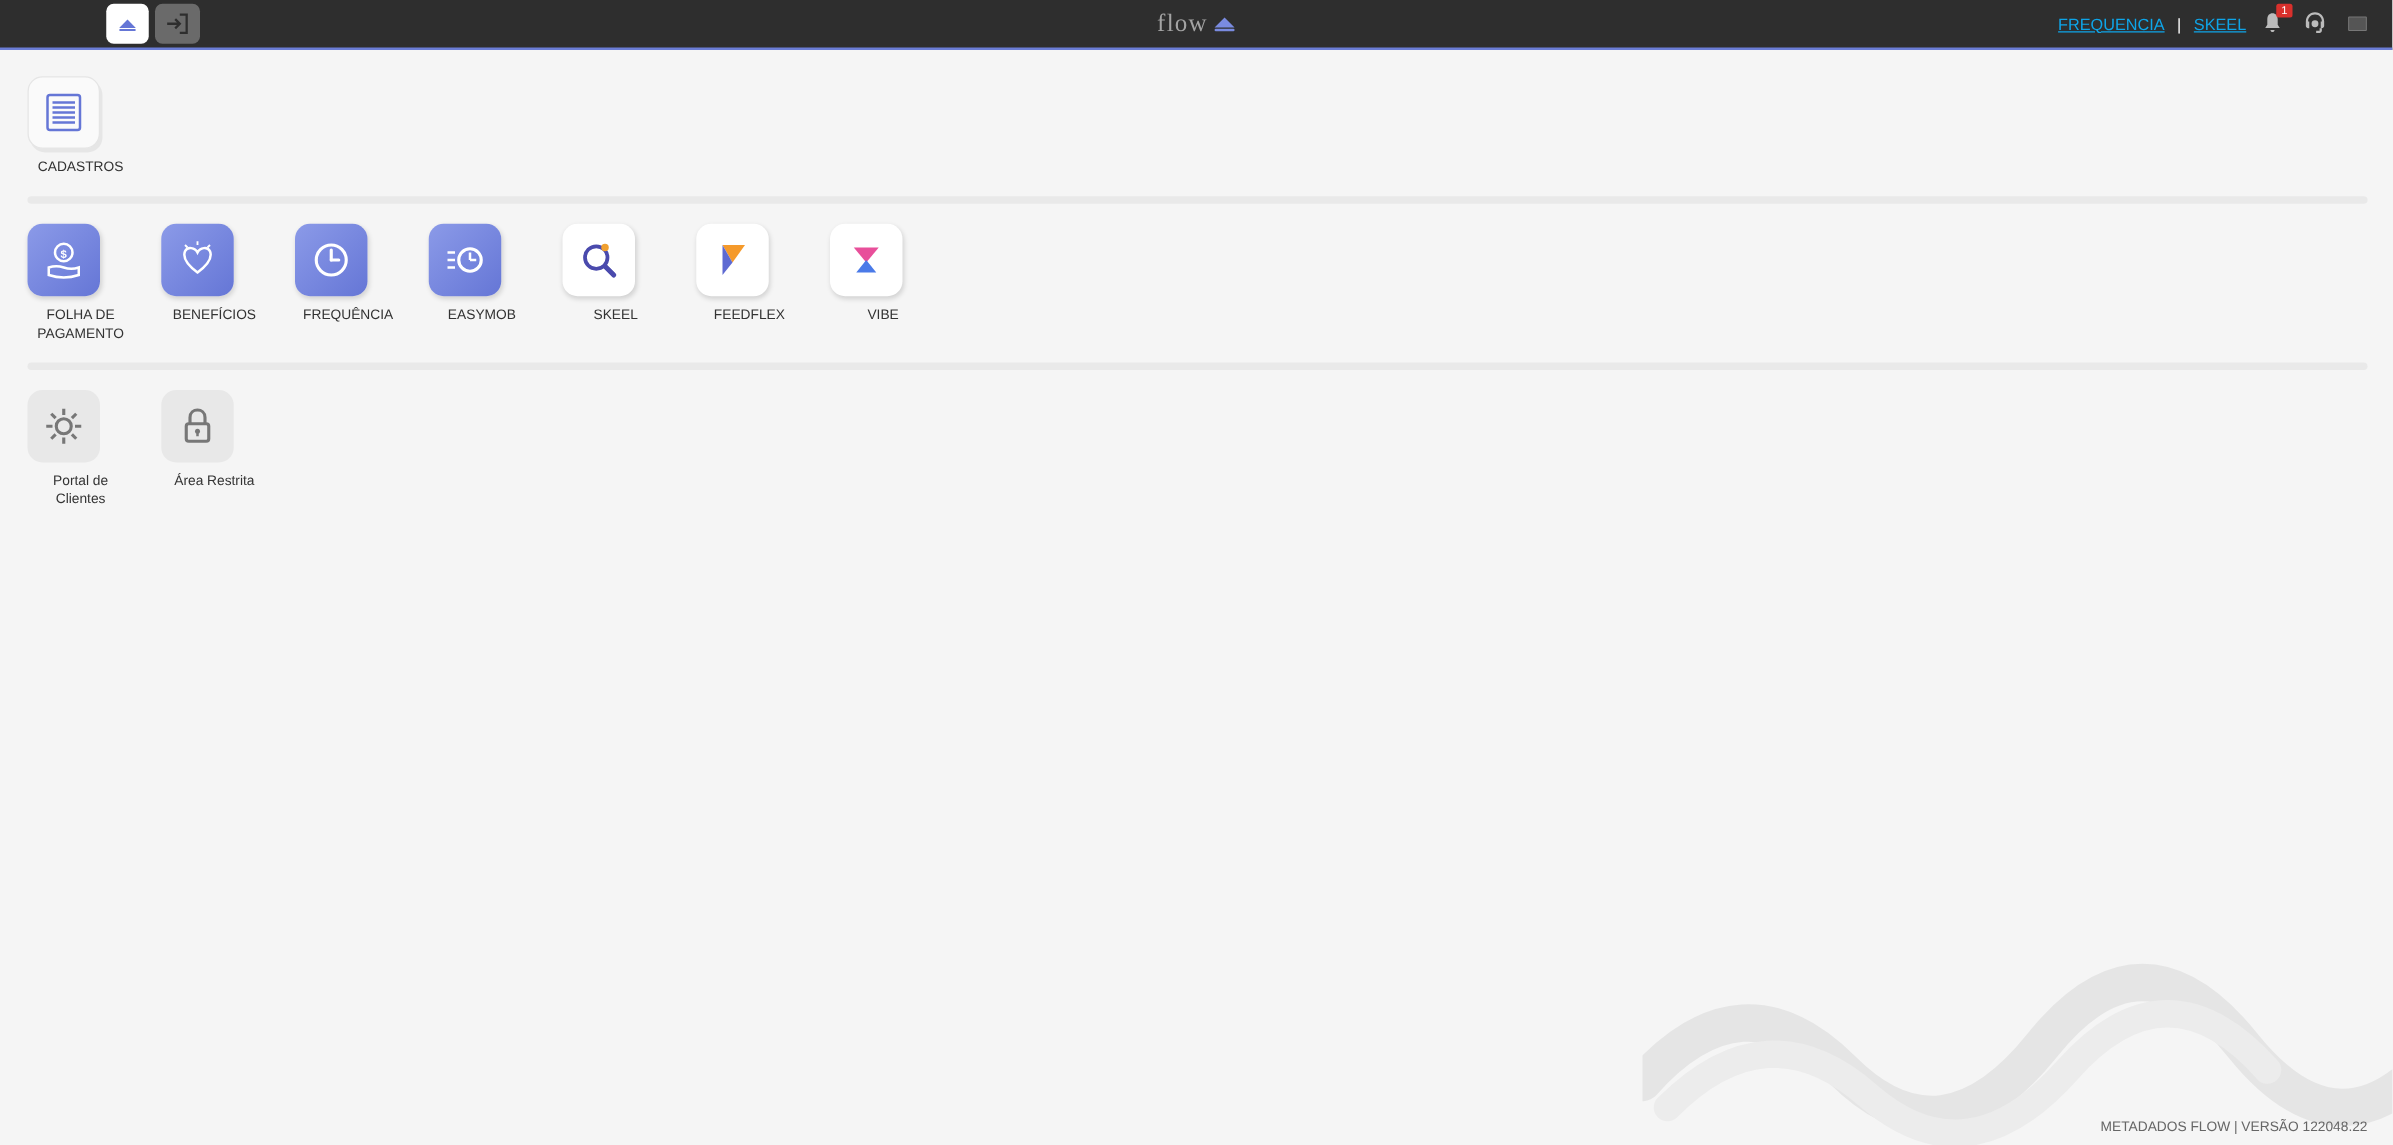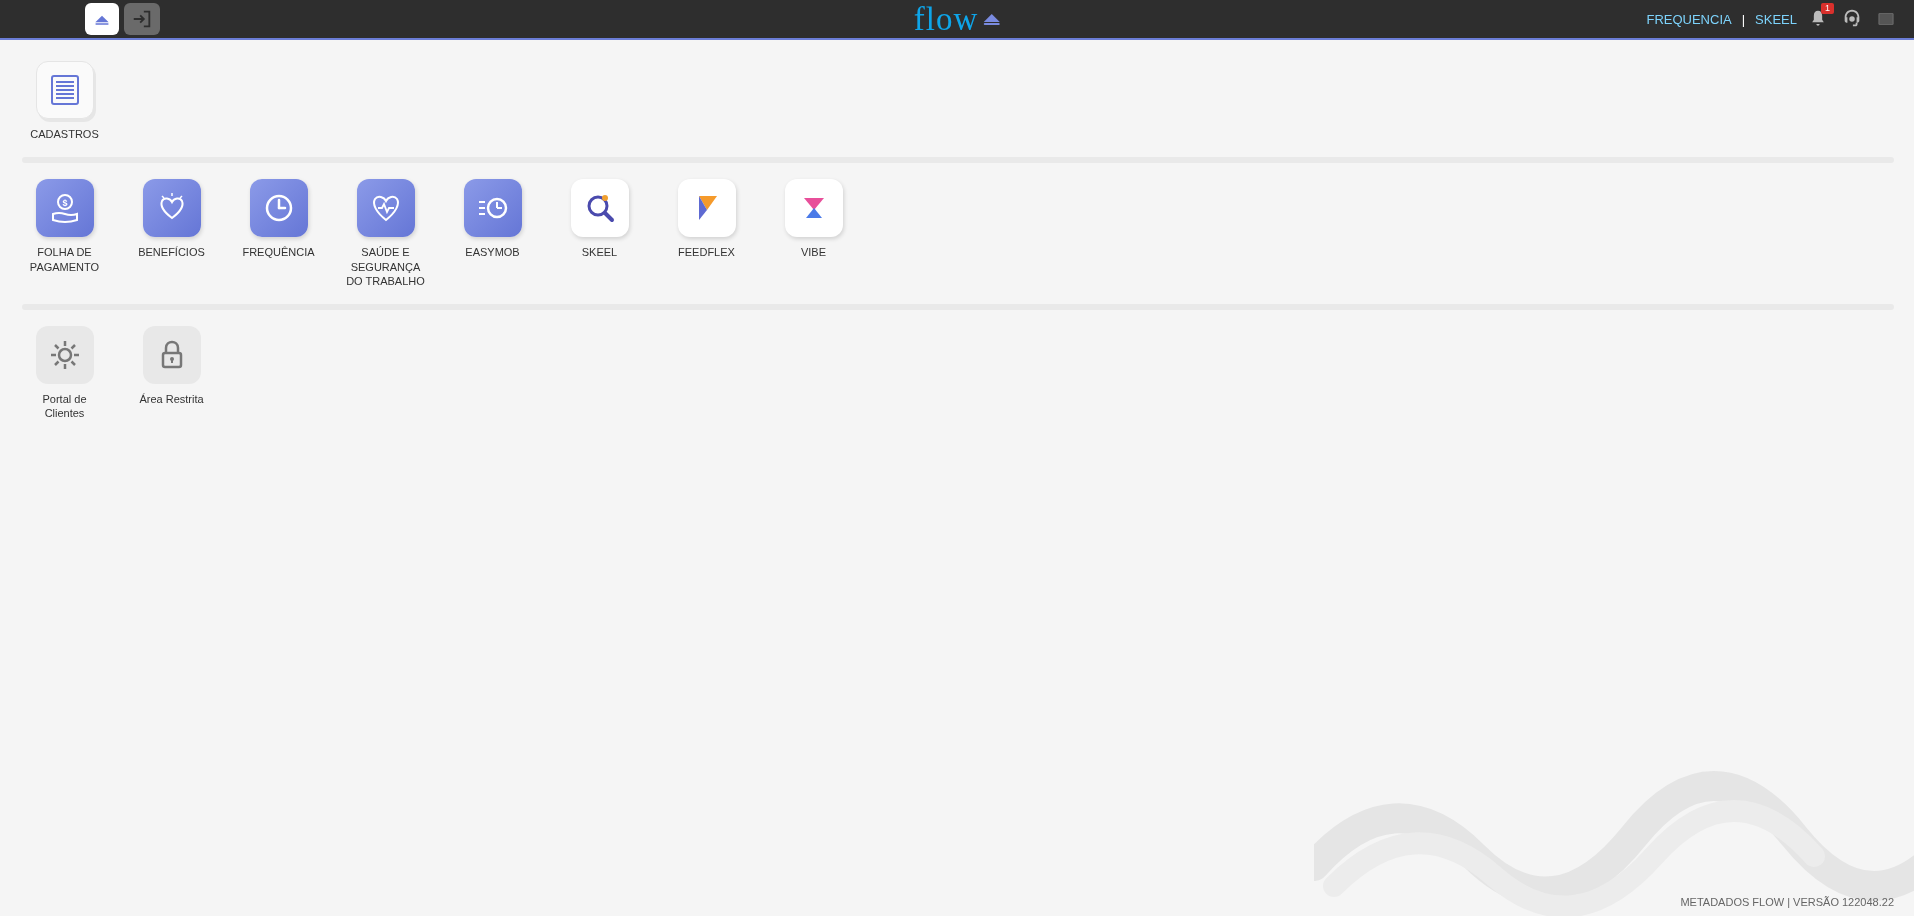--- a/index.html
+++ b/index.html
@@ -47,36 +47,37 @@
     }
     .logo-center {
       position: absolute;
       left: 50%;
       transform: translateX(-50%);
       display: flex;
       align-items: center;
       gap: 4px;
     }
     .logo-text {
-      color: #0ea5e9;
-      font-size: 33px;
+      color: #a3a3a3;
+      font-size: 20px;
       font-weight: 300;
       letter-spacing: 1px;
       font-family: Georgia, serif;
     }
     .topbar-right {
       margin-left: auto;
       display: flex;
       align-items: center;
       gap: 8px;
       color: #fff;
       font-size: 13px;
     }
     .topbar-right a {
-      color: #7dd3fc;
+      color: #0ea5e9;
+      text-decoration: underline;
       cursor: pointer;
     }
     .topbar-right .sep {
       margin: 0 2px;
     }
     .icon-btn {
       width: 26px;
       height: 26px;
       display: flex;
       align-items: center;
@@ -104,21 +105,20 @@
     .tile-row {
       display: flex;
       flex-wrap: wrap;
       gap: 22px;
       padding: 6px 0 14px 0;
     }
     .tile {
       width: 85px;
       display: flex;
       flex-direction: column;
-      align-items: center;
       cursor: pointer;
     }
     .tile-icon {
       width: 58px;
       height: 58px;
       border-radius: 12px;
       display: flex;
       align-items: center;
       justify-content: center;
       margin-bottom: 8px;
@@ -280,29 +280,20 @@
         <div class="tile-icon blue">
           <svg width="36" height="36" viewBox="0 0 36 36">
             <circle cx="18" cy="18" r="12" fill="none" stroke="#fff" stroke-width="2.5"></circle>
             <line x1="18" y1="18" x2="18" y2="10" stroke="#fff" stroke-width="2.5" stroke-linecap="round"></line>
             <line x1="18" y1="18" x2="24" y2="18" stroke="#fff" stroke-width="2.5" stroke-linecap="round"></line>
           </svg>
         </div>
         <div class="tile-label">FREQUÊNCIA</div>
       </div>
 
-      <div class="tile">
-        <div class="tile-icon blue">
-          <svg width="36" height="36" viewBox="0 0 36 36">
-            <path d="M18 30 C8 22 4 14 7 9 C10 5 16 7 18 11 C20 7 26 5 29 9 C32 14 28 22 18 30 Z" fill="none" stroke="#fff" stroke-width="2"></path>
-            <path d="M10 18 L14 18 L16 14 L19 22 L21 18 L26 18" fill="none" stroke="#fff" stroke-width="1.8"></path>
-          </svg>
-        </div>
-        <div class="tile-label">SAÚDE E SEGURANÇA DO TRABALHO</div>
-      </div>
 
       <div class="tile">
         <div class="tile-icon blue">
           <svg width="36" height="36" viewBox="0 0 36 36">
             <circle cx="22" cy="18" r="9" fill="none" stroke="#fff" stroke-width="2.5"></circle>
             <line x1="22" y1="18" x2="22" y2="12" stroke="#fff" stroke-width="2"></line>
             <line x1="22" y1="18" x2="27" y2="18" stroke="#fff" stroke-width="2"></line>
             <line x1="4" y1="12" x2="10" y2="12" stroke="#fff" stroke-width="2"></line>
             <line x1="4" y1="18" x2="10" y2="18" stroke="#fff" stroke-width="2"></line>
             <line x1="4" y1="24" x2="10" y2="24" stroke="#fff" stroke-width="2"></line>

